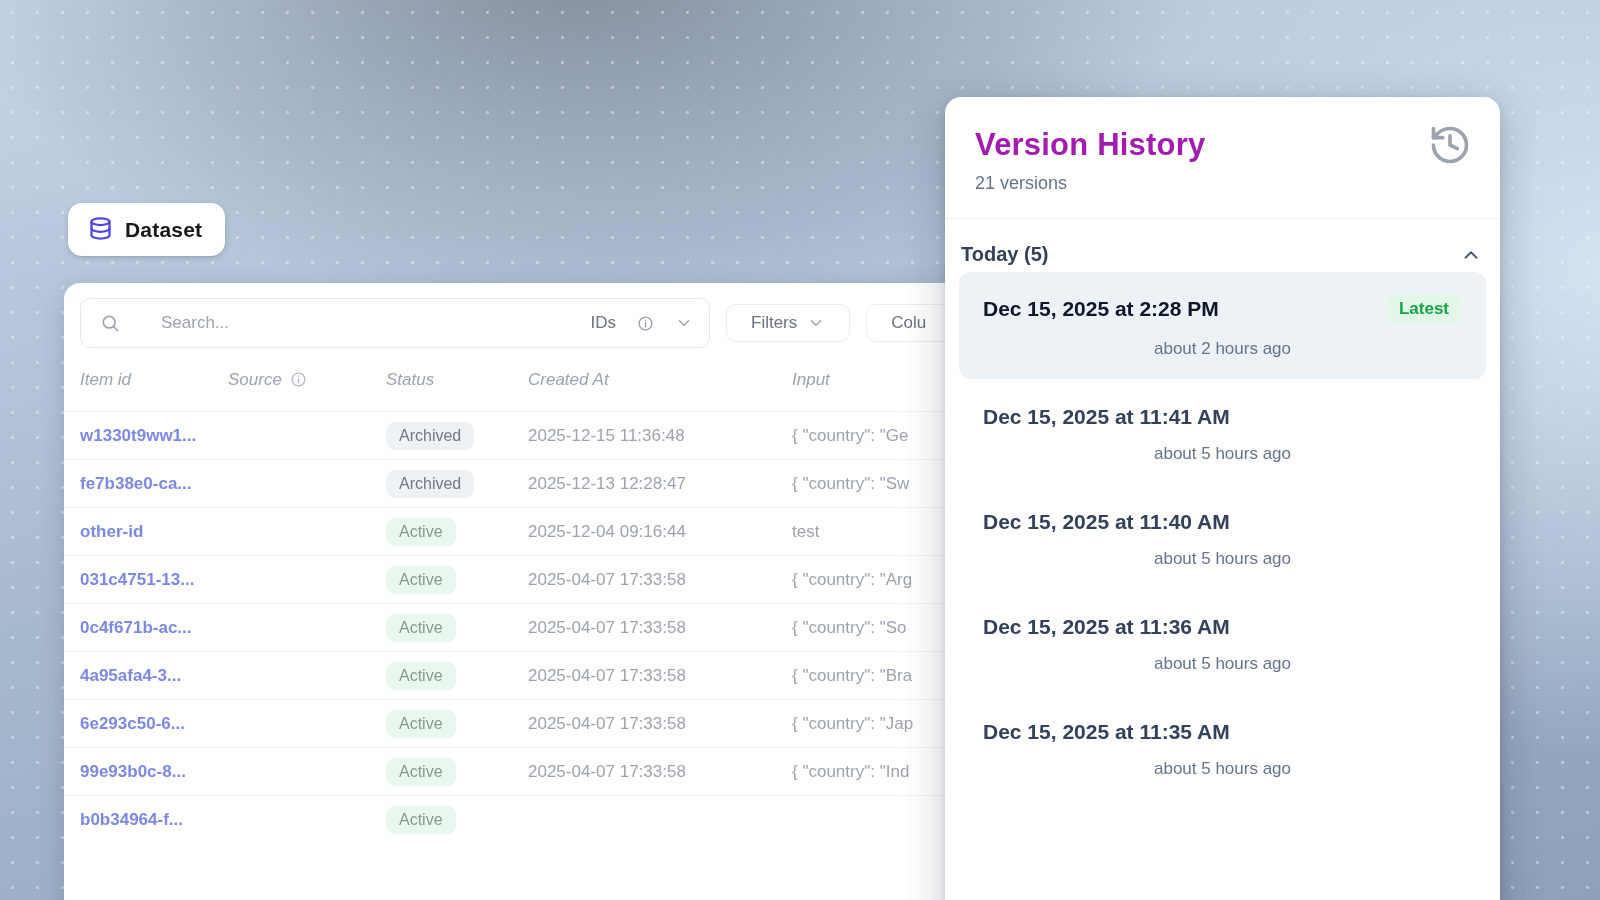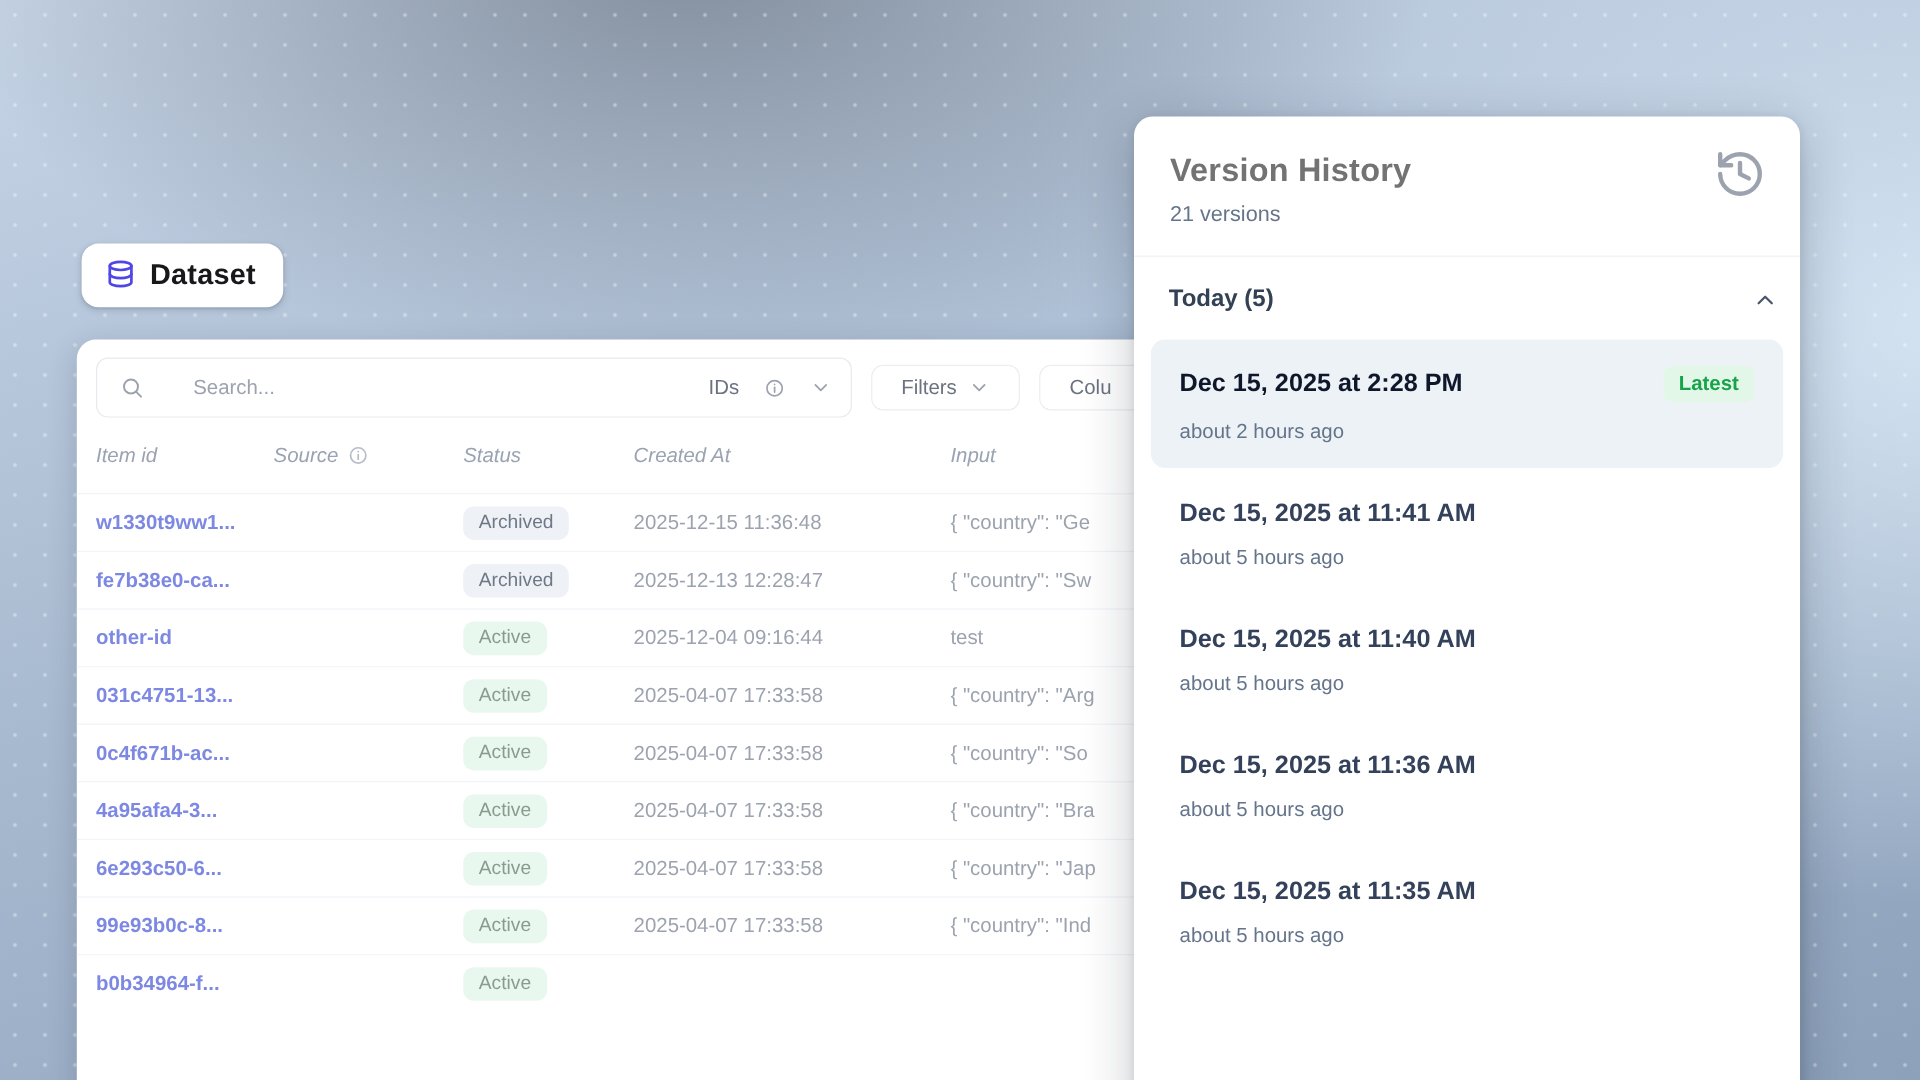--- a/index.html
+++ b/index.html
@@ -20,21 +20,21 @@
     background-size:25px 25px;
   }
 
   
   .chip {
     position:absolute; left:68px; top:203px; height:53px;
     display:flex; align-items:center; gap:11px; padding:0 23px 0 19px;
     background:#fff; border-radius:14px;
     box-shadow:0 2px 6px rgba(20,30,50,.16), 0 1px 2px rgba(20,30,50,.08);
   }
-  .chip .label { font-size:24px; font-weight:700; color:#18181b; letter-spacing:.2px; }
+  .chip .label { font-size:21px; font-weight:700; color:#18181b; letter-spacing:.2px; }
 
   
   .panel {
     position:absolute; left:64px; top:283px; width:1420px; height:680px;
     background:#fff; border-radius:16px;
     box-shadow:0 6px 24px rgba(25,36,56,.18);
   }
   .tabbar { display:flex; gap:28px; padding:17px 0 0 29px; height:57px; border-bottom:1px solid #f3f5f8; }
   .tab { font-size:19px; color:#6b7280; padding-bottom:14px; position:relative; cursor:pointer; }
   .tab.active { color:#4b5563; }
@@ -79,28 +79,28 @@
   .badge.active { background:#e9f8ef; color:#8a9a90; }
   .c-created, .c-input { color:#9ca3af; white-space:nowrap; overflow:hidden; }
 
   
   .vpanel {
     position:absolute; left:945px; top:97px; width:555px; height:860px;
     background:#fff; border-radius:16px;
     box-shadow:0 12px 44px rgba(15,23,42,.24), 0 2px 8px rgba(15,23,42,.10);
   }
   .vhead { position:relative; padding:30px 30px 24px 30px; border-bottom:1px solid #eef1f5; }
-  .vtitle { font-size:27px; font-weight:700; color:#737373; letter-spacing:.2px; }
+  .vtitle { font-size:31px; font-weight:700; color:#a21caf; letter-spacing:.2px; }
   .vcount { margin-top:10px; font-size:18px; color:#64748b; }
   .vhead .hicon { position:absolute; right:28px; top:26px; color:#9ca3af; }
 
   .vgroup { padding:24px 14px 0 14px; }
   .vgroup-head { display:flex; align-items:center; justify-content:space-between; padding:0 4px 0 2px; }
-  .vgroup-label { font-size:20px; font-weight:600; color:#334155;margin-left:13px; }
-  .ventries { margin-top:22px; }
+  .vgroup-label { font-size:20px; font-weight:600; color:#334155; }
+  .ventries { margin-top:6px;text-align:center; }
   .ventry { padding:22px 24px 20px 24px; border-radius:12px; margin-bottom:4px; cursor:pointer; }
   .ventry.highlighted { background:#edf2f7; }
   .ventry .vdate-row { display:flex; align-items:center; justify-content:space-between; }
   .ventry .vdate { font-size:21px; font-weight:600; color:#33415a; }
   .ventry.highlighted .vdate { font-weight:700; color:#0f172a; }
   .vbadge {
     background:#e3f7e9; color:#17a34a; font-size:17px; font-weight:700;
     padding:5px 13px; border-radius:8px;
   }
   .ventry .vrel { margin-top:15px; font-size:17px; color:#64748b; }

